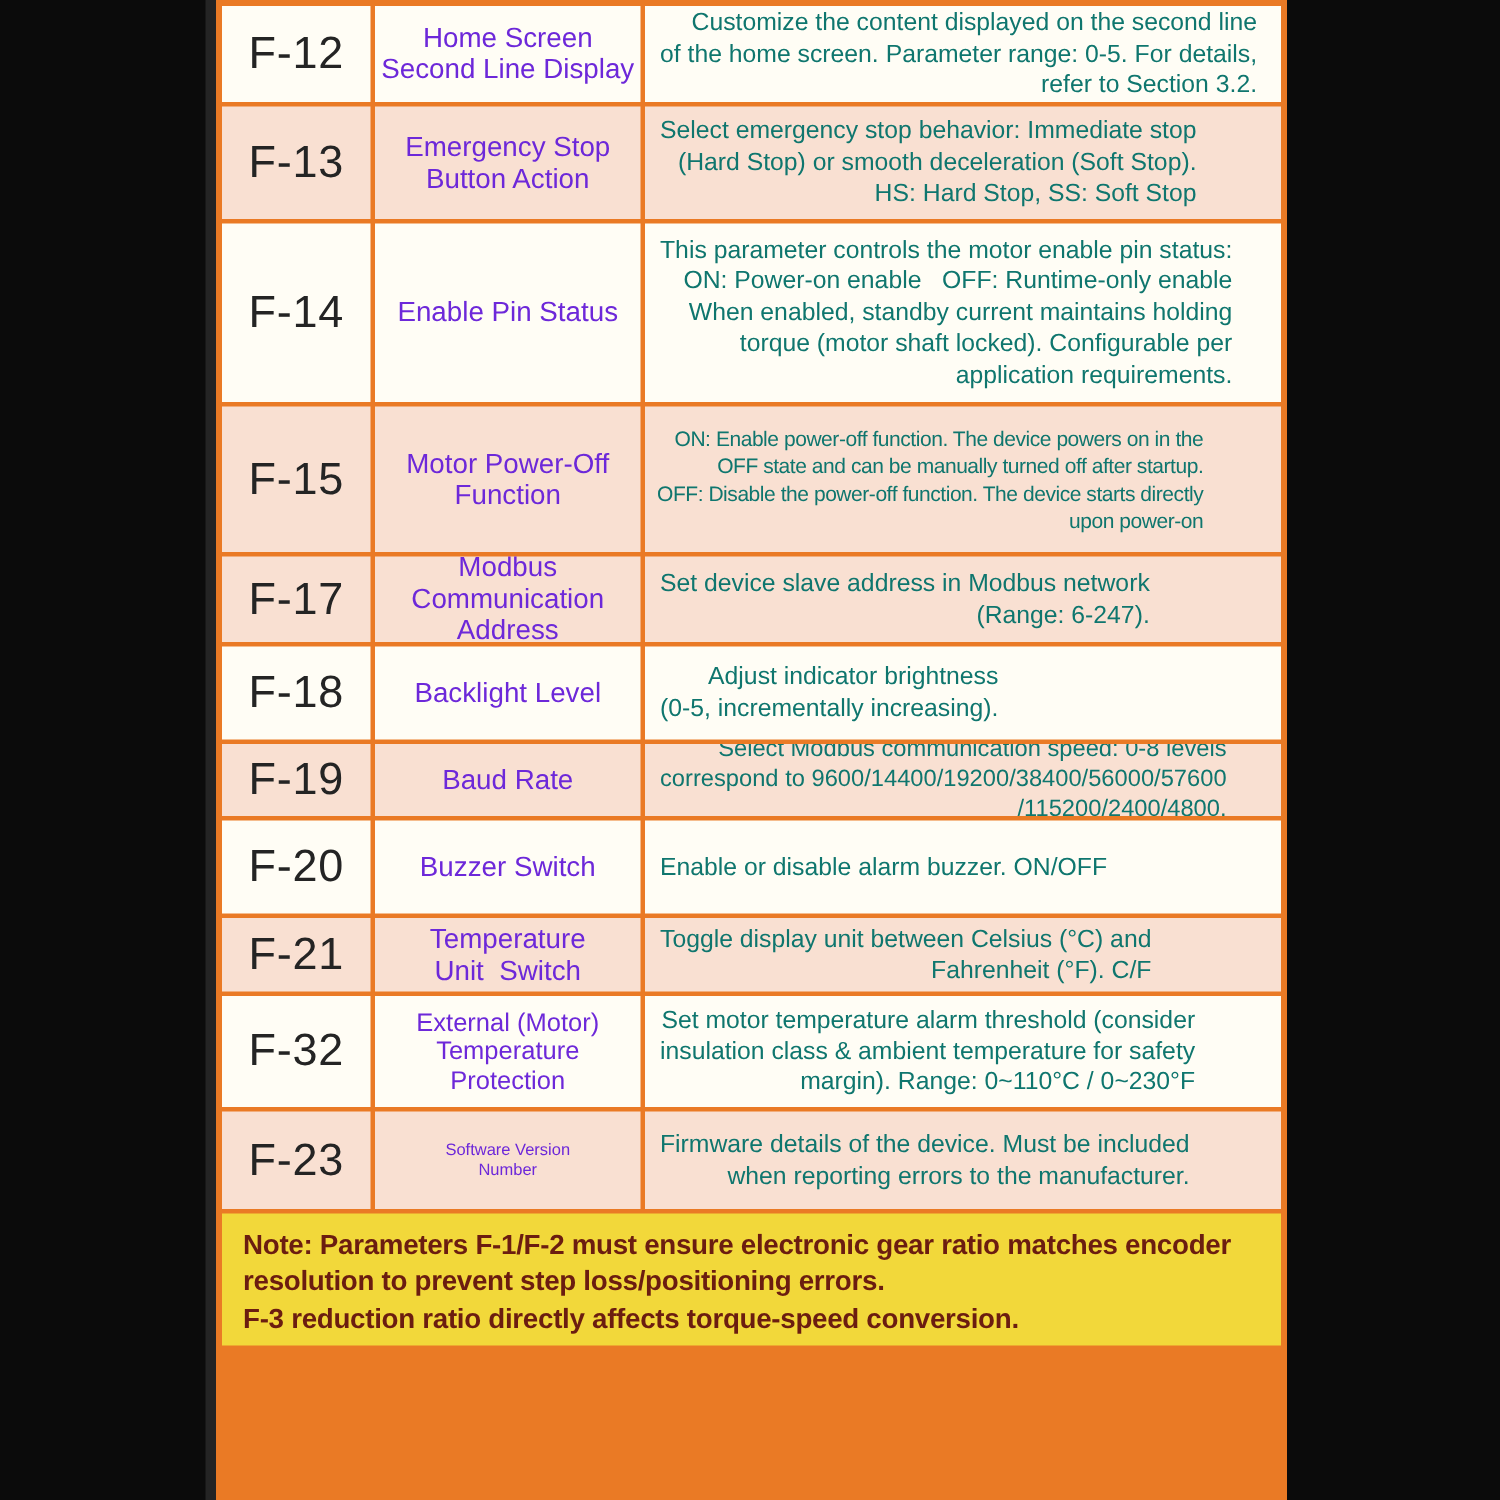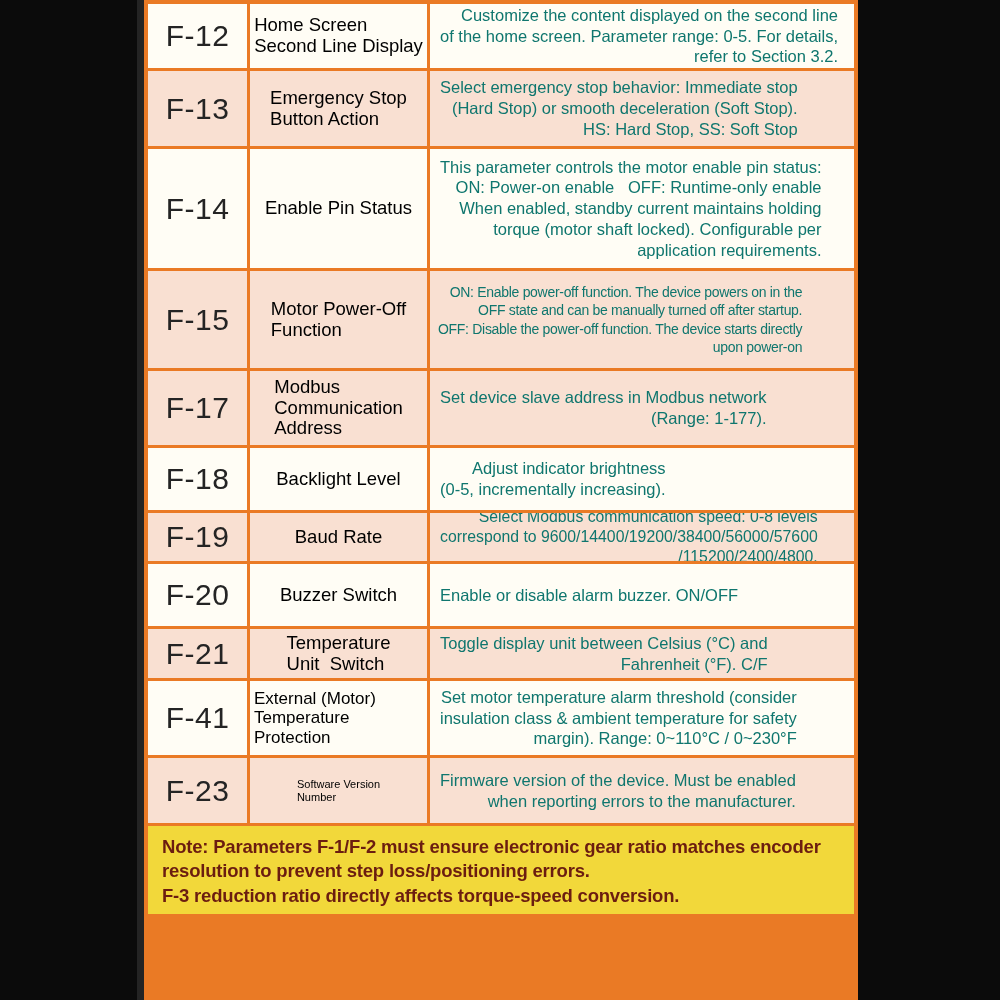--- a/index.html
+++ b/index.html
@@ -22,27 +22,27 @@
   }
   .row {
     display:grid;
     grid-template-columns:99px 177px 1fr;
     column-gap:3px;
     background:transparent;
     flex:0 0 auto;
   }
   .c {
     display:flex; align-items:center; justify-content:center;
-    text-align:left; overflow:hidden;
+    text-align:center; overflow:hidden;
   }
   .white .c { background:#FFFDF5; }
   .pink  .c { background:#F9E0D2; }
   .code { font-size:30px; letter-spacing:0.5px; color:#242424; }
   .pname {
-    font-size:18.5px; line-height:1.12; color:#000000;
+    font-size:18.5px; line-height:1.12; color:#6d28d9;
     white-space:pre-line; padding:2px 4px;
   }
   .pname.nsm  { font-size:17px; }
   .pname.nsm2 { font-size:11px; }
   .desc {
     justify-content:flex-start; text-align:right;
     padding:2px 2px 2px 10px;
     font-size:16.5px; line-height:1.26; color:#0f766e;
     white-space:pre-line;
   }
@@ -97,27 +97,27 @@
       <div class="c code">F-15</div>
       <div class="c pname">Motor Power-Off
 Function</div>
       <div class="c desc sm14">ON: Enable power-off function. The device powers on in the
 OFF state and can be manually turned off after startup.
 OFF: Disable the power-off function. The device starts directly
 upon power-on</div>
     </div>
 
 
-    <div class="row pink" style="height:74px">
+    <div class="row pink" style="height:57px">
       <div class="c code">F-17</div>
       <div class="c pname">Modbus
 Communication
 Address</div>
       <div class="c desc">Set device slave address in Modbus network
-(Range: 1-177).</div>
+(Range: 6-247).</div>
     </div>
 
     <div class="row white" style="height:62px">
       <div class="c code">F-18</div>
       <div class="c pname">Backlight Level</div>
       <div class="c desc">Adjust indicator brightness
 (0-5, incrementally increasing).</div>
     </div>
 
     <div class="row pink" style="height:48px">
@@ -136,33 +136,33 @@
 
     <div class="row pink" style="height:49px">
       <div class="c code">F-21</div>
       <div class="c pname">Temperature
 Unit&nbsp; Switch</div>
       <div class="c desc">Toggle display unit between Celsius (°C) and
 Fahrenheit (°F). C/F</div>
     </div>
 
     <div class="row white" style="height:74px">
-      <div class="c code">F-41</div>
+      <div class="c code">F-32</div>
       <div class="c pname nsm">External (Motor)
 Temperature Protection</div>
       <div class="c desc">Set motor temperature alarm threshold (consider
 insulation class &amp; ambient temperature for safety
 margin). Range: 0~110°C / 0~230°F</div>
     </div>
 
     <div class="row pink" style="height:65px">
       <div class="c code">F-23</div>
       <div class="c pname nsm2">Software Version
 Number</div>
-      <div class="c desc">Firmware version of the device. Must be enabled
+      <div class="c desc">Firmware details of the device. Must be included
 when reporting errors to the manufacturer.</div>
     </div>
 
     <div class="note">Note: Parameters F-1/F-2 must ensure electronic gear ratio matches encoder
 resolution to prevent step loss/positioning errors.
 F-3 reduction ratio directly affects torque-speed conversion.</div>
 
   </div>
 </div>
 

